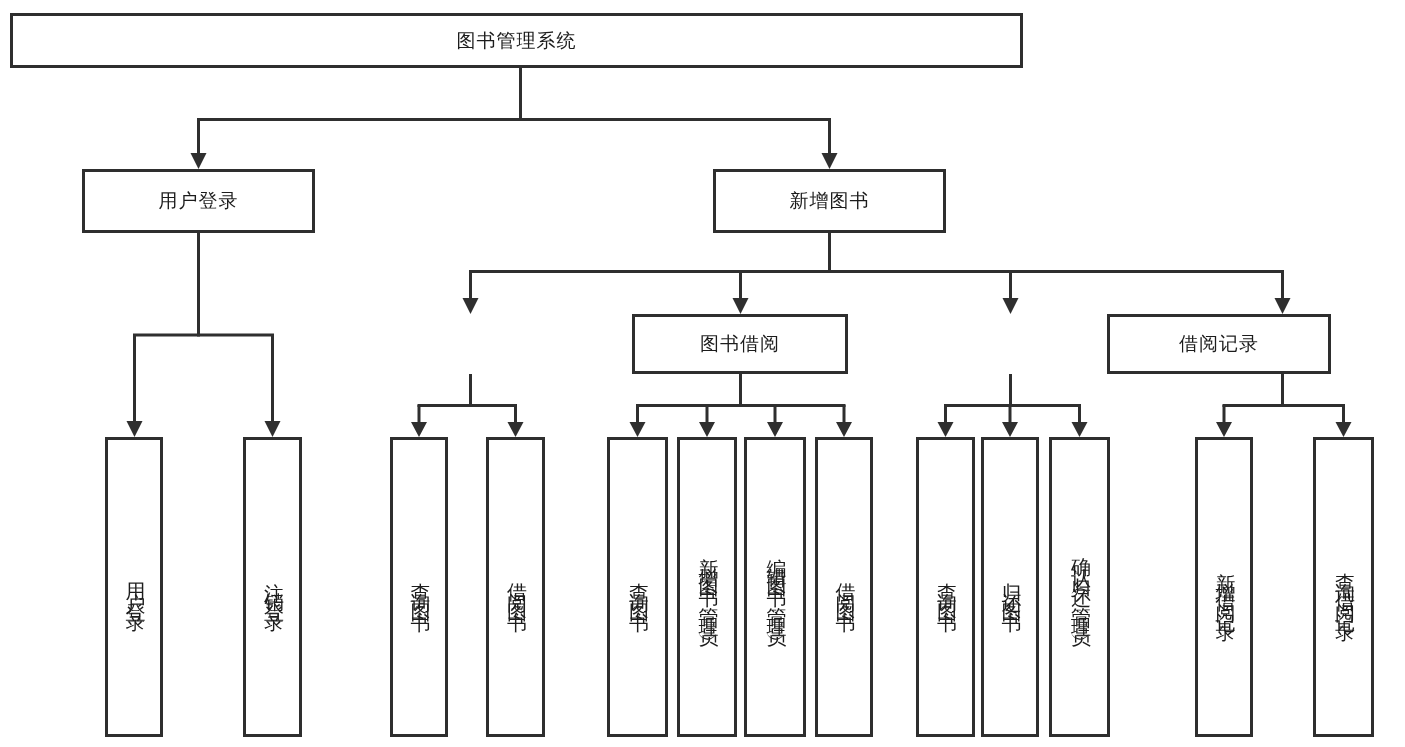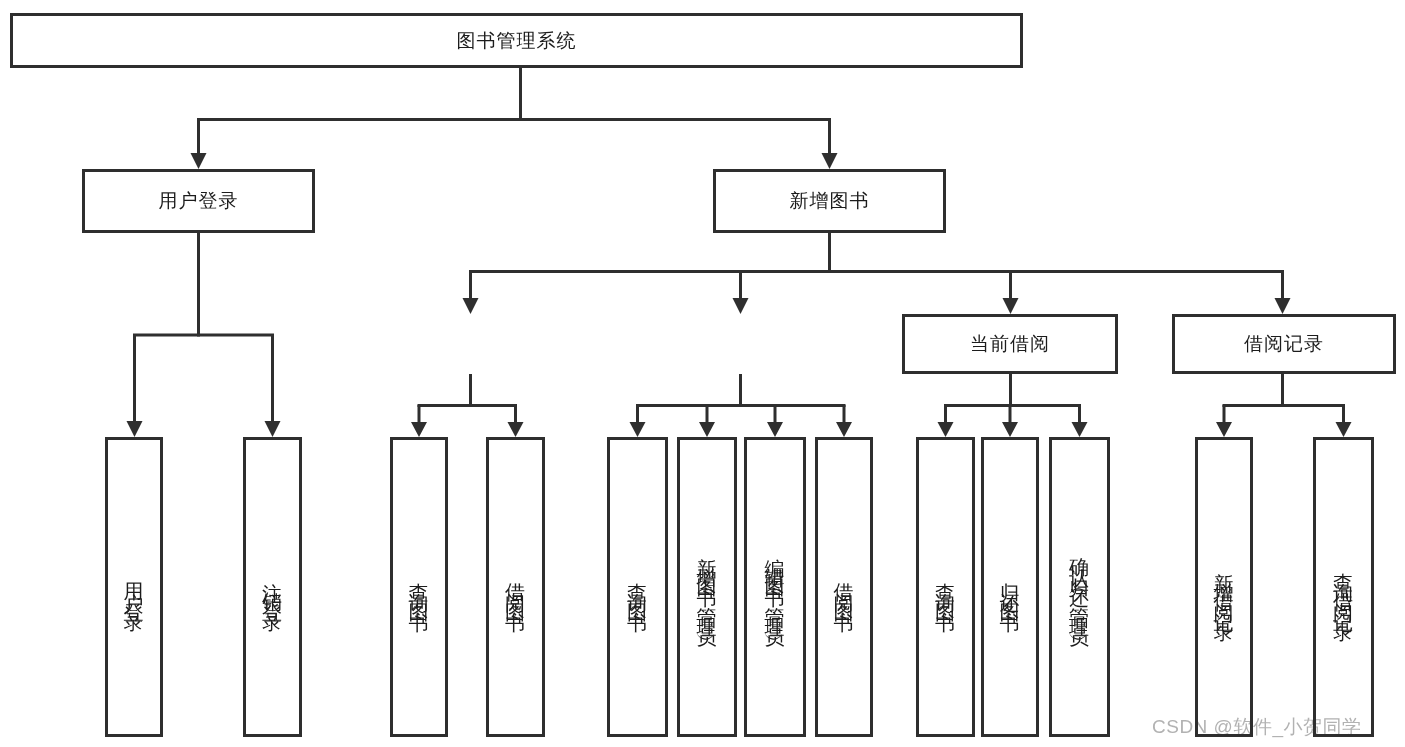--- a/index.html
+++ b/index.html
@@ -1,20 +1,20 @@
 <!DOCTYPE html>
 <html><head>
 <meta charset="utf-8">
 <style>
   html,body{margin:0;padding:0;background:#ffffff;}
   #stage{
     position:relative;
     width:1405px;height:747px;
     background:#ffffff;
-    font-family:Liberation Sans, sans-serif;
+    font-family:Liberation Mono, monospace;
     overflow:hidden;
   }
   #connectors{position:absolute;left:0;top:0;width:1405px;height:747px;}
   #connectors line{stroke:#2f2f2f;stroke-width:3;}
   #connectors polygon{fill:#2f2f2f;stroke:none;}
   .hbox{
     position:absolute;
     box-sizing:border-box;
     border:3px solid #2e2e2e;
     background:#ffffff;
@@ -136,24 +136,24 @@
     <span>图书管理系统</span>
   </div>
 
   <div class="hbox" style="left:82px;top:169px;width:233px;height:64px">
     <span>用户登录</span>
   </div>
   <div class="hbox" style="left:713px;top:169px;width:233px;height:64px">
     <span>新增图书</span>
   </div>
 
-  <div class="hbox" style="left:902px;top:314px;width:216px;height:60px">
-    <span>当前借阅</span>
-  </div>
-  <div class="hbox" style="left:1172px;top:314px;width:224px;height:60px">
+  <div class="hbox" style="left:632px;top:314px;width:216px;height:60px">
+    <span>图书借阅</span>
+  </div>
+  <div class="hbox" style="left:1107px;top:314px;width:224px;height:60px">
     <span>借阅记录</span>
   </div>
 
   <div class="vbox" style="left:105px;width:58px">
     <span class="vtext">用户登录</span>
   </div>
   <div class="vbox" style="left:243px;width:59px">
     <span class="vtext">注销登录</span>
   </div>
 
@@ -187,15 +187,14 @@
     <span class="vtext">确认归还（管理员）</span>
   </div>
 
   <div class="vbox" style="left:1195px;width:58px">
     <span class="vtext">新增借阅记录</span>
   </div>
   <div class="vbox" style="left:1313px;width:61px">
     <span class="vtext">查询借阅记录</span>
   </div>
 
-  <div class="watermark">CSDN @软件_小贺同学</div>
 
 </div>
 
 </body></html>

